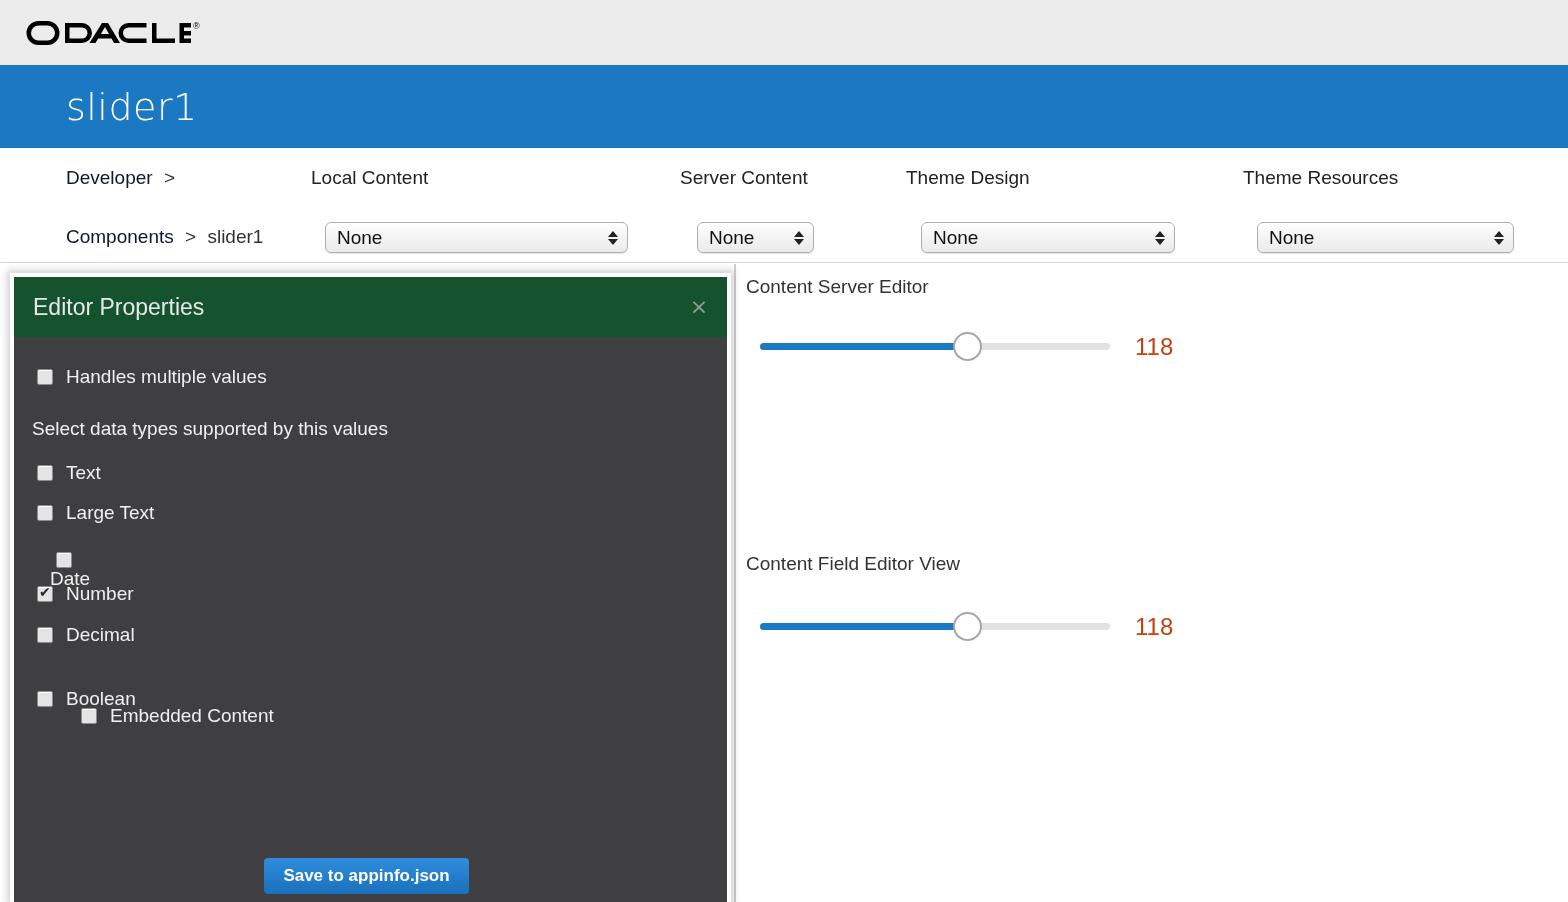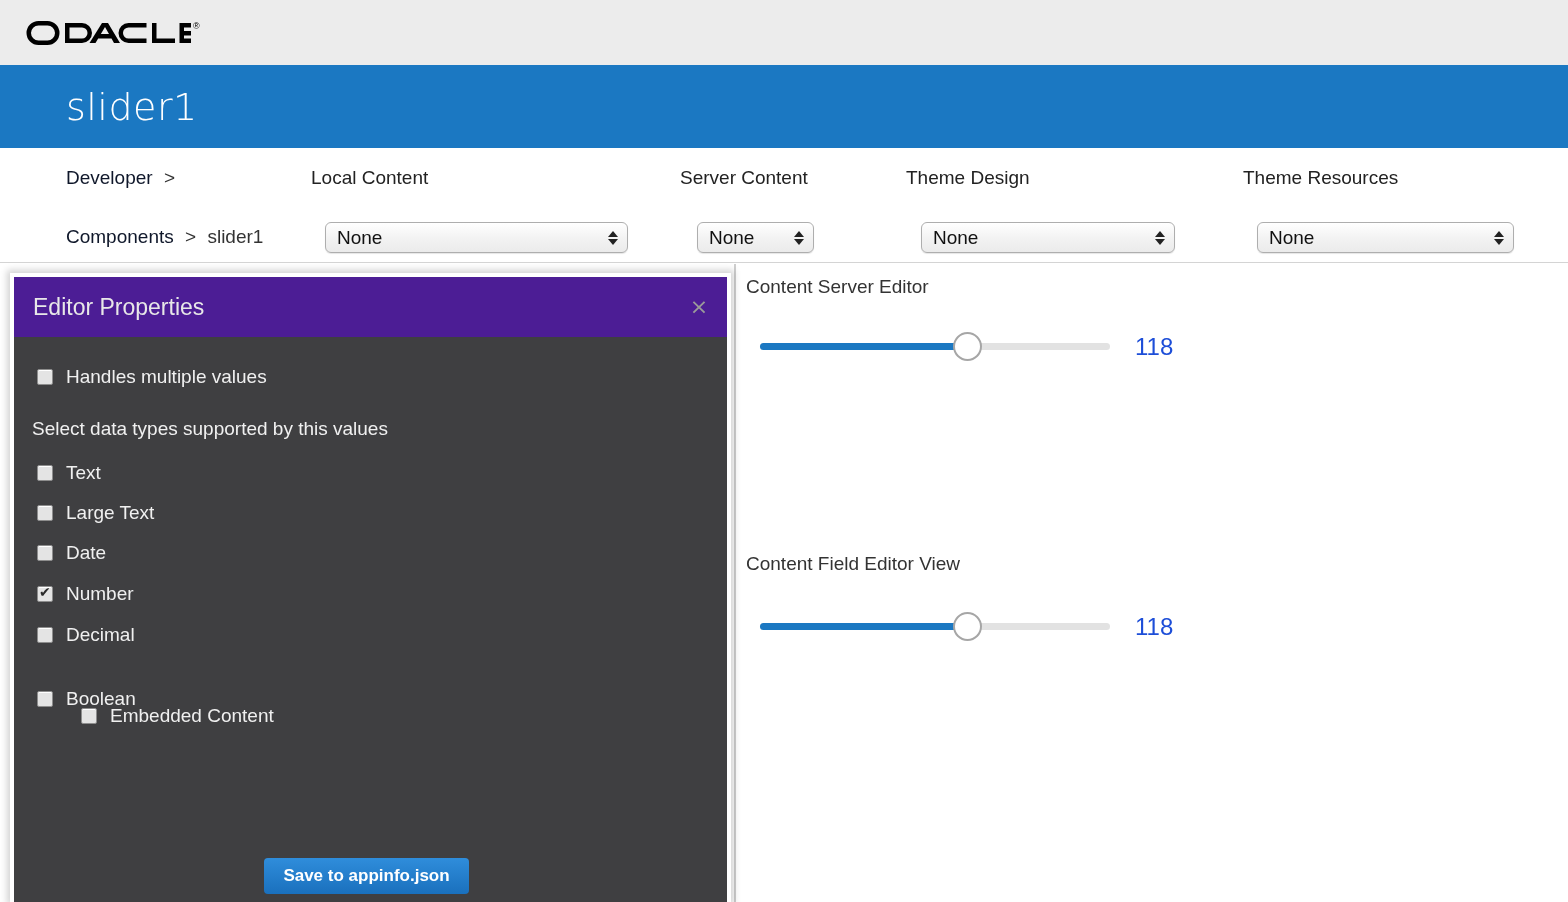--- a/index.html
+++ b/index.html
@@ -126,21 +126,21 @@
   .props-panel {
     position: absolute;
     left: 14px; top: 277px;
     width: 713px; height: 625px;
     background: #3f3f41;
     overflow: hidden;
   }
   .props-header {
     position: relative;
     height: 60px;
-    background: #4c1d95;
+    background: #14532d;
     display: flex; align-items: center;
   }
   .props-header .title {
     margin-left: 19px;
     font-size: 23px;
     color: #e8e8e8;
     font-weight: 400;
   }
   .props-header .close-x {
     position: absolute; right: 15px; top: 50%;
@@ -246,21 +246,21 @@
     top: -11px;
     width: 29px; height: 29px;
     background: #ffffff;
     border: 2px solid #a6a6a6;
     border-radius: 50%;
     cursor: pointer;
   }
   .slider-value {
     position: absolute;
     font-size: 24px;
-    color: #1d4ed8;
+    color: #c2410c;
     white-space: nowrap;
   }
 </style>
 </head>
 <body>
 
 <div class="oracle-bar">
   <div class="oracle-logo">
     <svg width="165" height="26" viewBox="0 0 330 52" aria-hidden="true">
       <g fill="none" stroke="#000" stroke-width="9">
@@ -372,21 +372,21 @@
     <div class="section-label" style="left:18px; top:81px;">Select data types supported by this values</div>
 
     <div class="cb-row" style="position:absolute; left:23px; top:125px;justify-content:space-between;">
       <span class="cb-box"></span>
       <span class="cb-label">Text</span>
     </div>
     <div class="cb-row" style="position:absolute; left:23px; top:165px;">
       <span class="cb-box"></span>
       <span class="cb-label">Large Text</span>
     </div>
-    <div class="cb-row" style="position:absolute; left:23px; top:205px;">
+    <div class="cb-row" style="position:absolute; left:23px; top:215px;flex-direction:column;">
       <span class="cb-box"></span>
       <span class="cb-label">Date</span>
     </div>
     <div class="cb-row" style="position:absolute; left:23px; top:246px;">
       <span class="cb-box checked"></span>
       <span class="cb-label">Number</span>
     </div>
     <div class="cb-row" style="position:absolute; left:23px; top:287px;">
       <span class="cb-box"></span>
       <span class="cb-label">Decimal</span>

